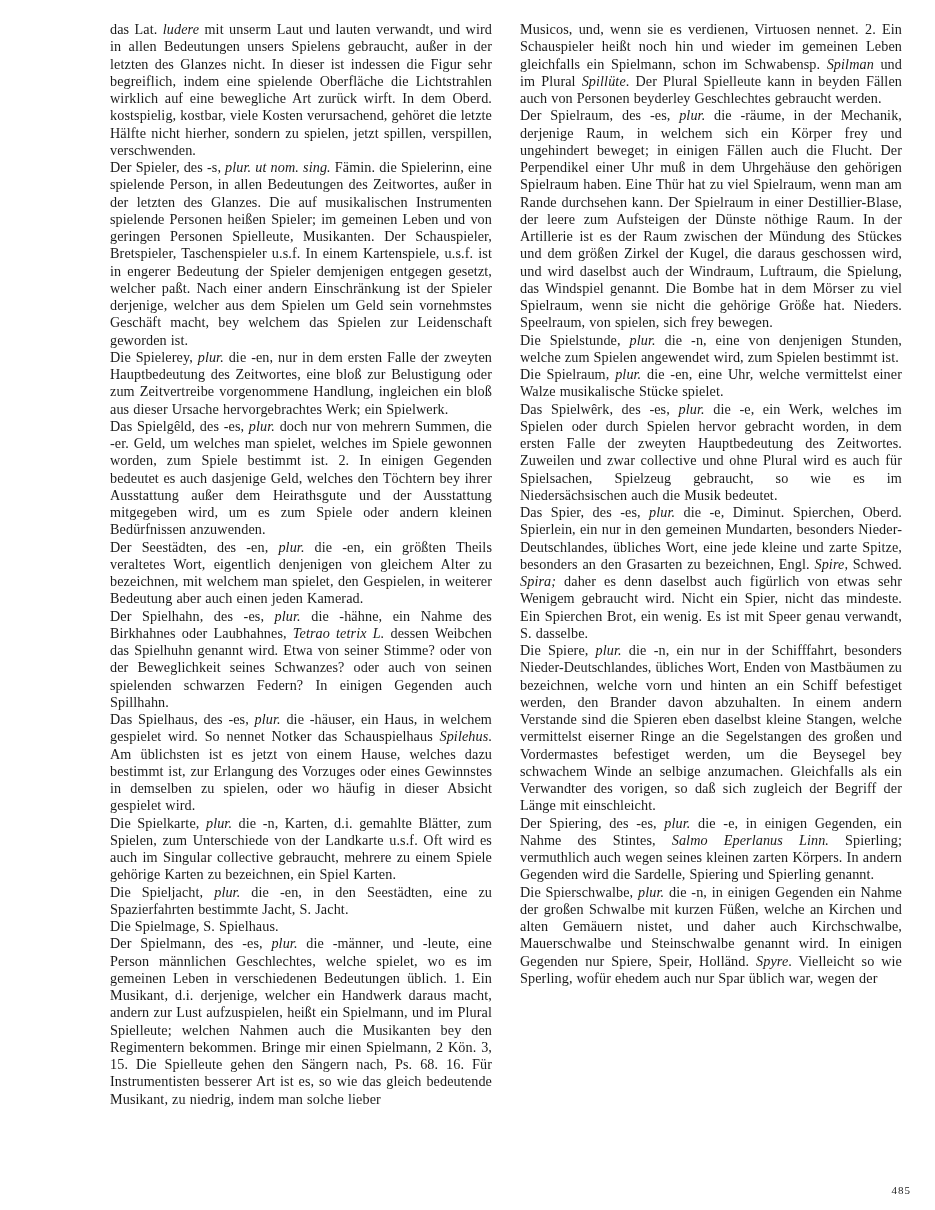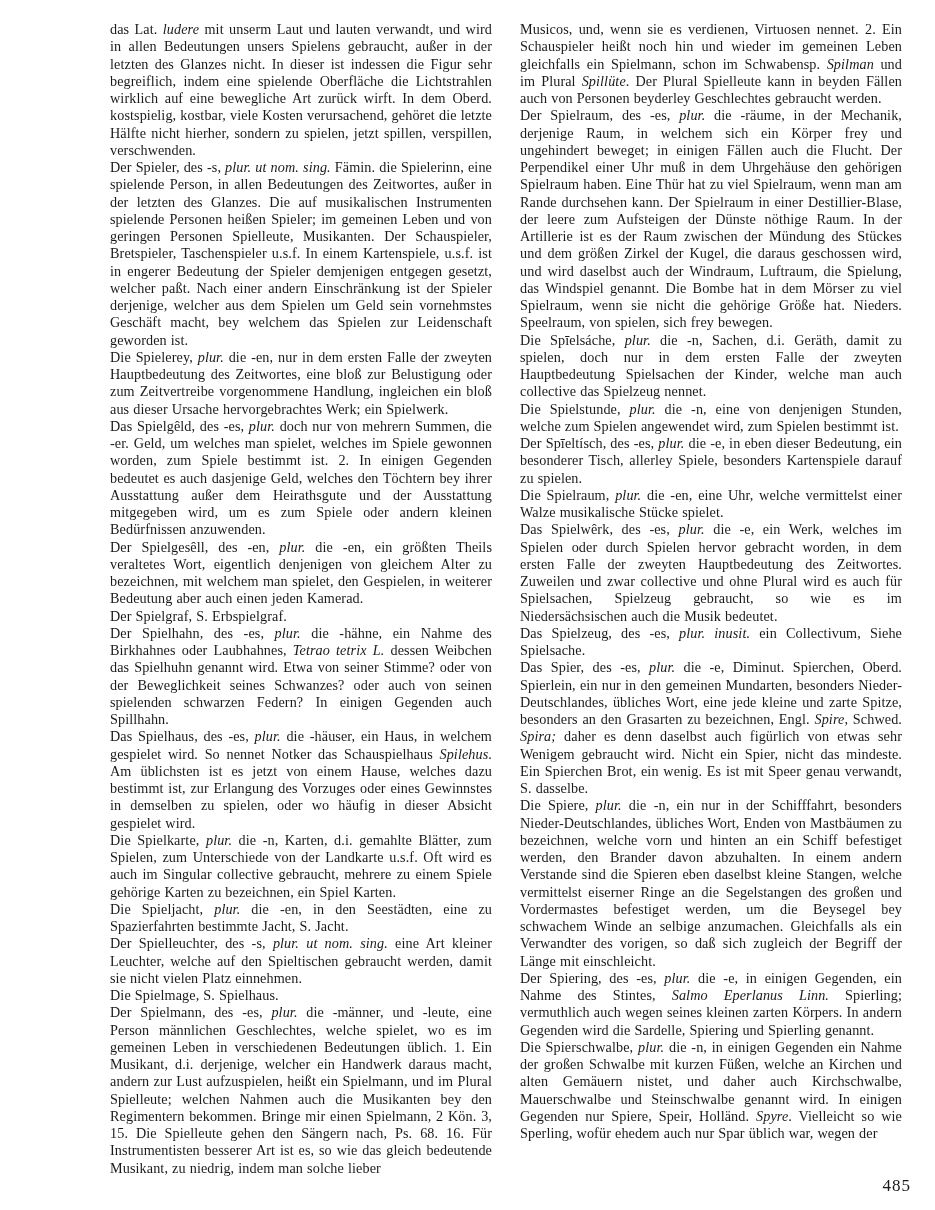--- a/index.html
+++ b/index.html
@@ -36,54 +36,49 @@
     letter-spacing: 0.1px;
     word-spacing: 0.4px;
     color: #1a1a1a;
   }
   p.entry .b { font-weight: normal; }
   p.entry .i { font-style: italic; }
   .page-number {
     position: absolute;
     right: 24px;
     bottom: 14px;
-    font-size: 17px;
+    font-size: 11px;
     color: #1a1a1a;
     letter-spacing: 1px;
   }
 </style>
 </head>
 <body>
 
 <div class="page">
   <div class="columns">
     <div class="col">
         <p class="entry"><span>das Lat. </span><span class="i">ludere</span><span> mit unserm Laut und lauten verwandt, und wird in allen Bedeutungen unsers Spielens gebraucht, außer in der letzten des Glanzes nicht. In dieser ist indessen die Figur sehr begreiflich, indem eine spielende Oberfläche die Lichtstrahlen wirklich auf eine bewegliche Art zurück wirft. In dem Oberd. kostspielig, kostbar, viele Kosten verursachend, gehöret die letzte Hälfte nicht hierher, sondern zu spielen, jetzt spillen, verspillen, verschwenden.</span></p>
         <p class="entry"><span class="b">Der Spieler</span><span>, des -s, </span><span class="i">plur. ut nom. sing.</span><span> Fämin. die Spielerinn, eine spielende Person, in allen Bedeutungen des Zeitwortes, außer in der letzten des Glanzes. Die auf musikalischen Instrumenten spielende Personen heißen Spieler; im gemeinen Leben und von geringen Personen Spielleute, Musikanten. Der Schauspieler, Bretspieler, Taschenspieler u.s.f. In einem Kartenspiele, u.s.f. ist in engerer Bedeutung der Spieler demjenigen entgegen gesetzt, welcher paßt. Nach einer andern Einschränkung ist der Spieler derjenige, welcher aus dem Spielen um Geld sein vornehmstes Geschäft macht, bey welchem das Spielen zur Leidenschaft geworden ist.</span></p>
         <p class="entry"><span class="b">Die Spielerey</span><span>, </span><span class="i">plur.</span><span> die -en, nur in dem ersten Falle der zweyten Hauptbedeutung des Zeitwortes, eine bloß zur Belustigung oder zum Zeitvertreibe vorgenommene Handlung, ingleichen ein bloß aus dieser Ursache hervorgebrachtes Werk; ein Spielwerk.</span></p>
         <p class="entry"><span class="b">Das Spielgêld</span><span>, des -es, </span><span class="i">plur.</span><span> doch nur von mehrern Summen, die -er. Geld, um welches man spielet, welches im Spiele gewonnen worden, zum Spiele bestimmt ist. 2. In einigen Gegenden bedeutet es auch dasjenige Geld, welches den Töchtern bey ihrer Ausstattung außer dem Heirathsgute und der Ausstattung mitgegeben wird, um es zum Spiele oder andern kleinen Bedürfnissen anzuwenden.</span></p>
-        <p class="entry"><span class="b">Der Spielgesêll</span><span>, des -en, </span><span class="i">plur.</span><span> die -en, ein größten Theils veraltetes Wort, eigentlich denjenigen von gleichem Alter zu bezeichnen, mit welchem man spielet, den Gespielen, in weiterer Bedeutung aber auch einen jeden Kamerad.</span></p>
-        <p class="entry"><span class="b">Der Spielgraf</span><span>, S. Erbspielgraf.</span></p>
+        <p class="entry"><span class="b">Der Seestädten</span><span>, des -en, </span><span class="i">plur.</span><span> die -en, ein größten Theils veraltetes Wort, eigentlich denjenigen von gleichem Alter zu bezeichnen, mit welchem man spielet, den Gespielen, in weiterer Bedeutung aber auch einen jeden Kamerad.</span></p>
         <p class="entry"><span class="b">Der Spielhahn</span><span>, des -es, </span><span class="i">plur.</span><span> die -hähne, ein Nahme des Birkhahnes oder Laubhahnes, </span><span class="i">Tetrao tetrix L.</span><span> dessen Weibchen das Spielhuhn genannt wird. Etwa von seiner Stimme? oder von der Beweglichkeit seines Schwanzes? oder auch von seinen spielenden schwarzen Federn? In einigen Gegenden auch Spillhahn.</span></p>
         <p class="entry"><span class="b">Das Spielhaus</span><span>, des -es, </span><span class="i">plur.</span><span> die -häuser, ein Haus, in welchem gespielet wird. So nennet Notker das Schauspielhaus </span><span class="i">Spilehus</span><span>. Am üblichsten ist es jetzt von einem Hause, welches dazu bestimmt ist, zur Erlangung des Vorzuges oder eines Gewinnstes in demselben zu spielen, oder wo häufig in dieser Absicht gespielet wird.</span></p>
         <p class="entry"><span class="b">Die Spielkarte</span><span>, </span><span class="i">plur.</span><span> die -n, Karten, d.i. gemahlte Blätter, zum Spielen, zum Unterschiede von der Landkarte u.s.f. Oft wird es auch im Singular collective gebraucht, mehrere zu einem Spiele gehörige Karten zu bezeichnen, ein Spiel Karten.</span></p>
         <p class="entry"><span class="b">Die Spieljacht</span><span>, </span><span class="i">plur.</span><span> die -en, in den Seestädten, eine zu Spazierfahrten bestimmte Jacht, S. Jacht.</span></p>
-        <p class="entry"><span class="b">Der Spielleuchter</span><span>, des -s, </span><span class="i">plur. ut nom. sing.</span><span> eine Art kleiner Leuchter, welche auf den Spieltischen gebraucht werden, damit sie nicht vielen Platz einnehmen.</span></p>
         <p class="entry"><span class="b">Die Spielmage</span><span>, S. Spielhaus.</span></p>
         <p class="entry"><span class="b">Der Spielmann</span><span>, des -es, </span><span class="i">plur.</span><span> die -männer, und -leute, eine Person männlichen Geschlechtes, welche spielet, wo es im gemeinen Leben in verschiedenen Bedeutungen üblich. 1. Ein Musikant, d.i. derjenige, welcher ein Handwerk daraus macht, andern zur Lust aufzuspielen, heißt ein Spielmann, und im Plural Spielleute; welchen Nahmen auch die Musikanten bey den Regimentern bekommen. Bringe mir einen Spielmann, 2 Kön. 3, 15. Die Spielleute gehen den Sängern nach, Ps. 68. 16. Für Instrumentisten besserer Art ist es, so wie das gleich bedeutende Musikant, zu niedrig, indem man solche lieber</span></p>
       </div>
     <div class="col">
         <p class="entry"><span>Musicos, und, wenn sie es verdienen, Virtuosen nennet. 2. Ein Schauspieler heißt noch hin und wieder im gemeinen Leben gleichfalls ein Spielmann, schon im Schwabensp. </span><span class="i">Spilman</span><span> und im Plural </span><span class="i">Spillüte</span><span>. Der Plural Spielleute kann in beyden Fällen auch von Personen beyderley Geschlechtes gebraucht werden.</span></p>
         <p class="entry"><span class="b">Der Spielraum</span><span>, des -es, </span><span class="i">plur.</span><span> die -räume, in der Mechanik, derjenige Raum, in welchem sich ein Körper frey und ungehindert beweget; in einigen Fällen auch die Flucht. Der Perpendikel einer Uhr muß in dem Uhrgehäuse den gehörigen Spielraum haben. Eine Thür hat zu viel Spielraum, wenn man am Rande durchsehen kann. Der Spielraum in einer Destillier-Blase, der leere zum Aufsteigen der Dünste nöthige Raum. In der Artillerie ist es der Raum zwischen der Mündung des Stückes und dem größen Zirkel der Kugel, die daraus geschossen wird, und wird daselbst auch der Windraum, Luftraum, die Spielung, das Windspiel genannt. Die Bombe hat in dem Mörser zu viel Spielraum, wenn sie nicht die gehörige Größe hat. Nieders. Speelraum, von spielen, sich frey bewegen.</span></p>
-        <p class="entry"><span class="b">Die Spīelsáche</span><span>, </span><span class="i">plur.</span><span> die -n, Sachen, d.i. Geräth, damit zu spielen, doch nur in dem ersten Falle der zweyten Hauptbedeutung Spielsachen der Kinder, welche man auch collective das Spielzeug nennet.</span></p>
         <p class="entry"><span class="b">Die Spielstunde</span><span>, </span><span class="i">plur.</span><span> die -n, eine von denjenigen Stunden, welche zum Spielen angewendet wird, zum Spielen bestimmt ist.</span></p>
-        <p class="entry"><span class="b">Der Spīeltísch</span><span>, des -es, </span><span class="i">plur.</span><span> die -e, in eben dieser Bedeutung, ein besonderer Tisch, allerley Spiele, besonders Kartenspiele darauf zu spielen.</span></p>
         <p class="entry"><span class="b">Die Spielraum</span><span>, </span><span class="i">plur.</span><span> die -en, eine Uhr, welche vermittelst einer Walze musikalische Stücke spielet.</span></p>
         <p class="entry"><span class="b">Das Spielwêrk</span><span>, des -es, </span><span class="i">plur.</span><span> die -e, ein Werk, welches im Spielen oder durch Spielen hervor gebracht worden, in dem ersten Falle der zweyten Hauptbedeutung des Zeitwortes. Zuweilen und zwar collective und ohne Plural wird es auch für Spielsachen, Spielzeug gebraucht, so wie es im Niedersächsischen auch die Musik bedeutet.</span></p>
-        <p class="entry"><span class="b">Das Spielzeug</span><span>, des -es, </span><span class="i">plur. inusit.</span><span> ein Collectivum, Siehe Spielsache.</span></p>
         <p class="entry"><span class="b">Das Spier</span><span>, des -es, </span><span class="i">plur.</span><span> die -e, Diminut. Spierchen, Oberd. Spierlein, ein nur in den gemeinen Mundarten, besonders Nieder-Deutschlandes, übliches Wort, eine jede kleine und zarte Spitze, besonders an den Grasarten zu bezeichnen, Engl. </span><span class="i">Spire,</span><span> Schwed. </span><span class="i">Spira;</span><span> daher es denn daselbst auch figürlich von etwas sehr Wenigem gebraucht wird. Nicht ein Spier, nicht das mindeste. Ein Spierchen Brot, ein wenig. Es ist mit Speer genau verwandt, S. dasselbe.</span></p>
         <p class="entry"><span class="b">Die Spiere</span><span>, </span><span class="i">plur.</span><span> die -n, ein nur in der Schifffahrt, besonders Nieder-Deutschlandes, übliches Wort, Enden von Mastbäumen zu bezeichnen, welche vorn und hinten an ein Schiff befestiget werden, den Brander davon abzuhalten. In einem andern Verstande sind die Spieren eben daselbst kleine Stangen, welche vermittelst eiserner Ringe an die Segelstangen des großen und Vordermastes befestiget werden, um die Beysegel bey schwachem Winde an selbige anzumachen. Gleichfalls als ein Verwandter des vorigen, so daß sich zugleich der Begriff der Länge mit einschleicht.</span></p>
         <p class="entry"><span class="b">Der Spiering</span><span>, des -es, </span><span class="i">plur.</span><span> die -e, in einigen Gegenden, ein Nahme des Stintes, </span><span class="i">Salmo Eperlanus Linn.</span><span> Spierling; vermuthlich auch wegen seines kleinen zarten Körpers. In andern Gegenden wird die Sardelle, Spiering und Spierling genannt.</span></p>
         <p class="entry"><span class="b">Die Spierschwalbe</span><span>, </span><span class="i">plur.</span><span> die -n, in einigen Gegenden ein Nahme der großen Schwalbe mit kurzen Füßen, welche an Kirchen und alten Gemäuern nistet, und daher auch Kirchschwalbe, Mauerschwalbe und Steinschwalbe genannt wird. In einigen Gegenden nur Spiere, Speir, Holländ. </span><span class="i">Spyre</span><span>. Vielleicht so wie Sperling, wofür ehedem auch nur Spar üblich war, wegen der</span></p>
       </div>
   </div>
   <div class="page-number">485</div>
 </div>
 
 </body></html>

